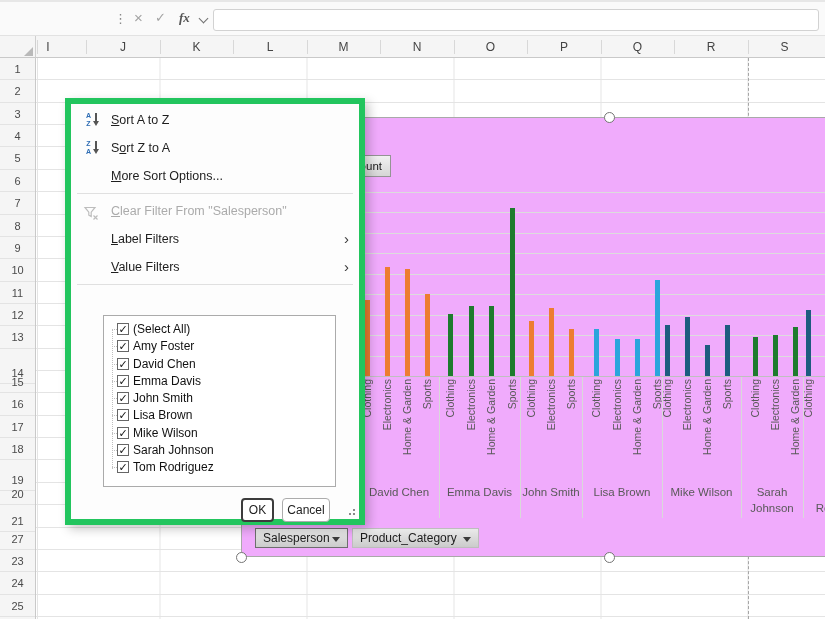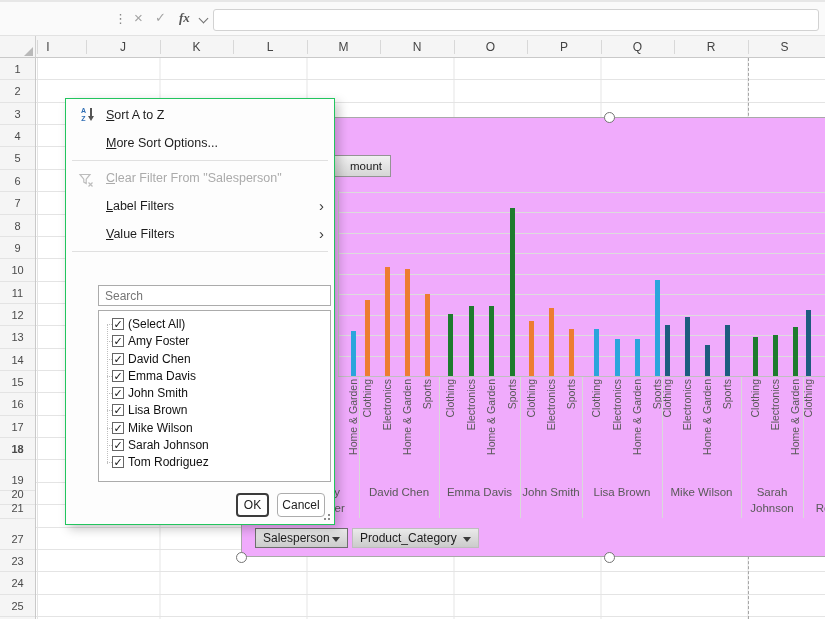--- a/index.html
+++ b/index.html
@@ -61,21 +61,21 @@
   .grplab{position:absolute;top:366px;font-size:11.5px;color:#595959;text-align:center;
     line-height:16px;white-space:pre-line}
   .handle{position:absolute;width:11px;height:11px;border-radius:50%;background:#fff;
     border:1.5px solid #757575}
   .fieldbtn{position:absolute;top:410px;height:20px;background:linear-gradient(#eaeaea,#cbcbcb);
     font-size:12px;color:#1c1c1c;line-height:18px;padding-left:7px;white-space:nowrap}
   .tri-down{position:absolute;right:7px;top:8px;width:0;height:0;
     border-left:4px solid transparent;border-right:4px solid transparent;border-top:5px solid #3b3b3b}
 
   
-  #menu{left:65px;top:98px;width:270px;height:427px;background:#fdfdfd;border:1px solid #22c55e;
+  #menu{left:65px;top:98px;width:300px;height:427px;background:#fdfdfd;border:6px solid #22c55e;
     box-shadow:4px 4px 10px rgba(0,0,0,.22);z-index:10}
   #menu-items{position:absolute;left:0;top:2px;width:100%}
   .mitem{position:relative;height:28px;line-height:28px;font-size:12.5px;color:#1e1e1e;
     padding-left:40px;white-space:nowrap}
   .mitem.disabled{color:#ababab}
   .micon{position:absolute;left:12px;top:6px;width:16px;height:16px}
   .marrow{position:absolute;right:10px;top:0;font-size:15px;color:#3a3a3a}
   .msep{height:1px;background:#e0e0e0;margin:3px 6px}
   #menu-search{position:absolute;left:32px;top:186px;width:233px;height:21px;border:1px solid #ababab;
     font-size:12px;color:#333;padding-left:6px;background:#fff;outline:none;
@@ -148,28 +148,28 @@
     <div class="rowh" style="top: 67.08px; height: 22.36px; line-height: 22.36px;">4</div>
     <div class="rowh" style="top: 89.44px; height: 22.36px; line-height: 22.36px;">5</div>
     <div class="rowh" style="top: 111.8px; height: 22.36px; line-height: 22.36px;">6</div>
     <div class="rowh" style="top: 134.16px; height: 22.36px; line-height: 22.36px;">7</div>
     <div class="rowh" style="top: 156.52px; height: 22.36px; line-height: 22.36px;">8</div>
     <div class="rowh" style="top: 178.88px; height: 22.36px; line-height: 22.36px;">9</div>
     <div class="rowh" style="top: 201.24px; height: 22.36px; line-height: 22.36px;">10</div>
     <div class="rowh" style="top: 223.6px; height: 22.36px; line-height: 22.36px;">11</div>
     <div class="rowh" style="top: 245.96px; height: 22.36px; line-height: 22.36px;">12</div>
     <div class="rowh" style="top: 268.32px; height: 22.36px; line-height: 22.36px;">13</div>
-    <div class="rowh" style="top: 291px; height: 22.36px; line-height: 22.36px; text-align: center;">14</div>
+    <div class="rowh" style="top: 304px; height: 22.36px; line-height: 22.36px; text-align: center;">14</div>
     <div class="rowh" style="top: 313.04px; height: 22.36px; line-height: 22.36px;">15</div>
     <div class="rowh" style="top: 335.4px; height: 22.36px; line-height: 22.36px;">16</div>
     <div class="rowh" style="top: 357.76px; height: 22.36px; line-height: 22.36px;">17</div>
-    <div class="rowh" style="top: 380.12px; height: 22.36px; line-height: 22.36px; font-weight: bold;">18</div>
+    <div class="rowh" style="top: 380.12px; height: 22.36px; line-height: 22.36px;">18</div>
     <div class="rowh" style="top: 411px; height: 22.36px; line-height: 22.36px;">19</div>
     <div class="rowh" style="top: 424.84px; height: 22.36px; line-height: 22.36px;">20</div>
-    <div class="rowh" style="top: 439px; height: 22.36px; line-height: 22.36px;">21</div>
+    <div class="rowh" style="top: 452px; height: 22.36px; line-height: 22.36px;">21</div>
     <div class="rowh" style="top: 469.56px; height: 22.36px; line-height: 22.36px;">27</div>
     <div class="rowh" style="top: 491.92px; height: 22.36px; line-height: 22.36px;">23</div>
     <div class="rowh" style="top: 514.28px; height: 22.36px; line-height: 22.36px;">24</div>
     <div class="rowh" style="top: 536.64px; height: 22.36px; line-height: 22.36px;">25</div>
   </div>
 
 <div class="abs" id="grid"></div>
 <div class="abs" id="colI-line"></div>
 <div class="abs" id="page-break"></div>
 
@@ -270,31 +270,35 @@
 <div class="abs handle" style="left:235.5px;top:551.5px"></div>
 <div class="abs handle" style="left:603.5px;top:551.5px"></div>
 
 <div class="abs" id="menu">
   <div id="menu-items">
       <div class="mitem"><span class="micon">
           <span class="sletters">A<br>Z</span>
           <span class="sarrow-stem"></span>
           <span class="sarrow-head"></span>
         </span><span><u>S</u>ort A to Z</span></div>
+      <div class="mitem"><span class="micon">
+          <span class="sletters">Z<br>A</span>
+          <span class="sarrow-stem"></span>
+          <span class="sarrow-head"></span>
+        </span><span>S<u>o</u>rt Z to A</span></div>
       <div class="mitem"><span><u>M</u>ore Sort Options...</span></div>
       <div class="msep"></div>
       <div class="mitem disabled"><span class="micon"><svg width="16" height="16" viewBox="0 0 16 16">
             <path d="M2 2.5h10l-3.8 4.6v4.4l-2.4-1.3V7.1Z" fill="none" stroke="#bdbdbd" stroke-width="1.2"></path>
             <path d="M10.5 10.5l4 4M14.5 10.5l-4 4" stroke="#bdbdbd" stroke-width="1.2"></path>
           </svg></span><span><u>C</u>lear Filter From "Salesperson"</span></div>
       <div class="mitem"><span><u>L</u>abel Filters</span><span class="marrow">›</span></div>
       <div class="mitem"><span><u>V</u>alue Filters</span><span class="marrow">›</span></div>
       <div class="msep"></div>
     </div>
-  <input id="menu-search" placeholder="Search" style="">
   <div id="checklist">
     <div id="tree-vline"></div>
   <div class="citem"><span class="stub"></span><span class="cb">✓</span><span>(Select All)</span></div>
       <div class="citem"><span class="stub"></span><span class="cb">✓</span><span>Amy Foster</span></div>
       <div class="citem"><span class="stub"></span><span class="cb">✓</span><span>David Chen</span></div>
       <div class="citem"><span class="stub"></span><span class="cb">✓</span><span>Emma Davis</span></div>
       <div class="citem"><span class="stub"></span><span class="cb">✓</span><span>John Smith</span></div>
       <div class="citem"><span class="stub"></span><span class="cb">✓</span><span>Lisa Brown</span></div>
       <div class="citem"><span class="stub"></span><span class="cb">✓</span><span>Mike Wilson</span></div>
       <div class="citem"><span class="stub"></span><span class="cb">✓</span><span>Sarah Johnson</span></div>

